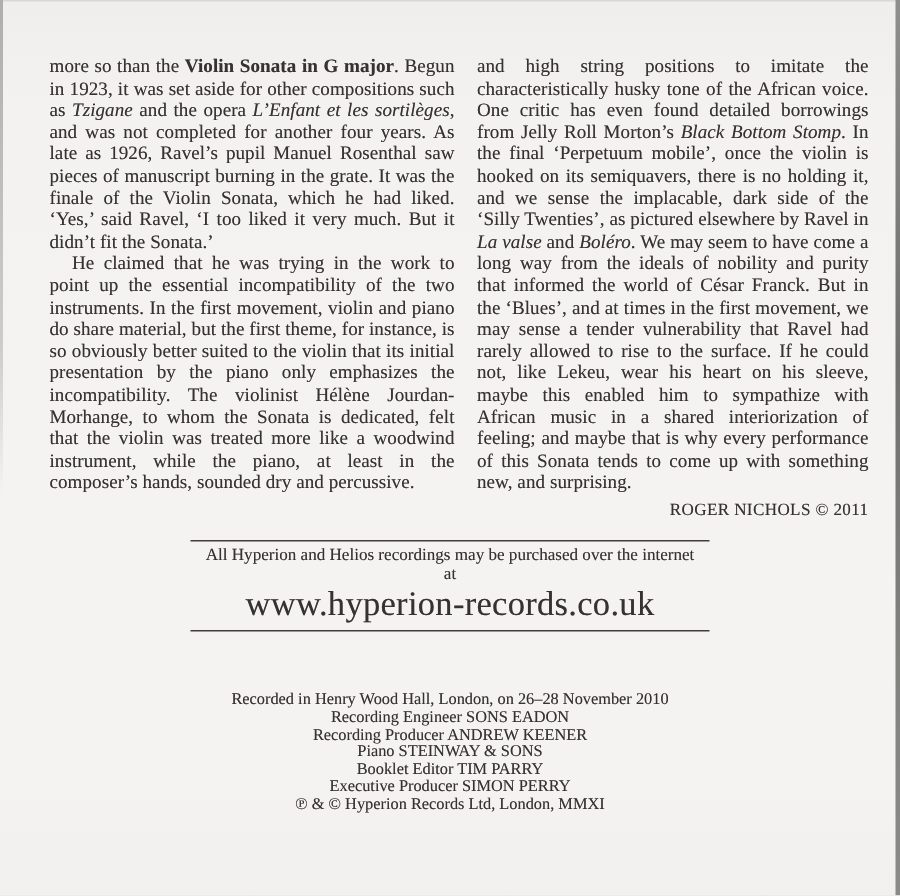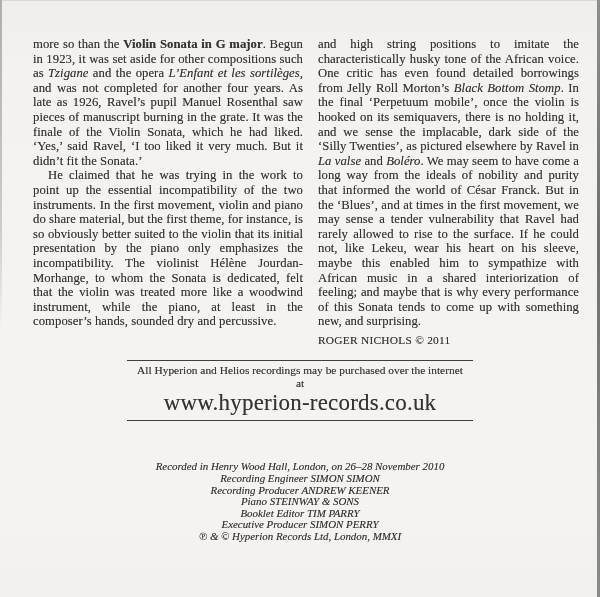--- a/index.html
+++ b/index.html
@@ -18,29 +18,29 @@
   .edge-top { position:absolute; top:0; left:0; width:100%; height:1px; background:#d9d8d6; }
 
   .columns { display:flex; gap:15px; padding:37px 21px 0 33px; }
   .col { text-align:justify; font-size:12.7px; line-height:14.6px; letter-spacing:0.05px; }
   .col-left { width:270px; flex:none; }
   .col-right { flex:1; min-width:0; }
   p.para { margin:0; }
   p.para.indent { text-indent:15px; }
   .b { font-weight:bold; }
   .i { font-style:italic; }
-  .byline { font-size:11.4px; letter-spacing:0.25px; margin-top:4px; }
+  .byline { text-align:right; font-size:11.4px; letter-spacing:0.25px; margin-top:4px; }
 
   .purchase { width:346px; margin:13px auto 0; text-align:center;
     border-top:1.4px solid #413e3c; border-bottom:1.4px solid #413e3c;
     padding:3px 6px 4px; box-sizing:border-box; }
   .purchase-line { font-size:11.4px; line-height:13px; }
   .purchase-url { font-size:23px; line-height:26px; letter-spacing:0.2px; }
 
-  .credits { margin-top:40px; text-align:center; font-size:10.9px; line-height:11.6px;font-style:italic; }
+  .credits { margin-top:40px; text-align:center; font-size:10.9px; line-height:11.6px; }
   .credit-line { white-space:nowrap; }
 </style>
 </head>
 <body>
 
 <div class="page">
   <div class="edge-top"></div>
   <div class="edge-left"></div>
   <div class="edge-right"></div>
 
@@ -55,21 +55,21 @@
     </div>
   </div>
 
   <div class="purchase">
     <div class="purchase-line">All Hyperion and Helios recordings may be purchased over the internet at</div>
     <div class="purchase-url">www.hyperion-records.co.uk</div>
   </div>
 
   <div class="credits">
     <div class="credit-line">Recorded in Henry Wood Hall, London, on 26–28 November 2010</div>
-    <div class="credit-line">Recording Engineer SIMON SIMON</div>
+    <div class="credit-line">Recording Engineer SONS EADON</div>
     <div class="credit-line">Recording Producer ANDREW KEENER</div>
     <div class="credit-line">Piano STEINWAY &amp; SONS</div>
     <div class="credit-line">Booklet Editor TIM PARRY</div>
     <div class="credit-line">Executive Producer SIMON PERRY</div>
     <div class="credit-line">℗ &amp; © Hyperion Records Ltd, London, MMXI</div>
   </div>
 
 </div>
 
 </body></html>

